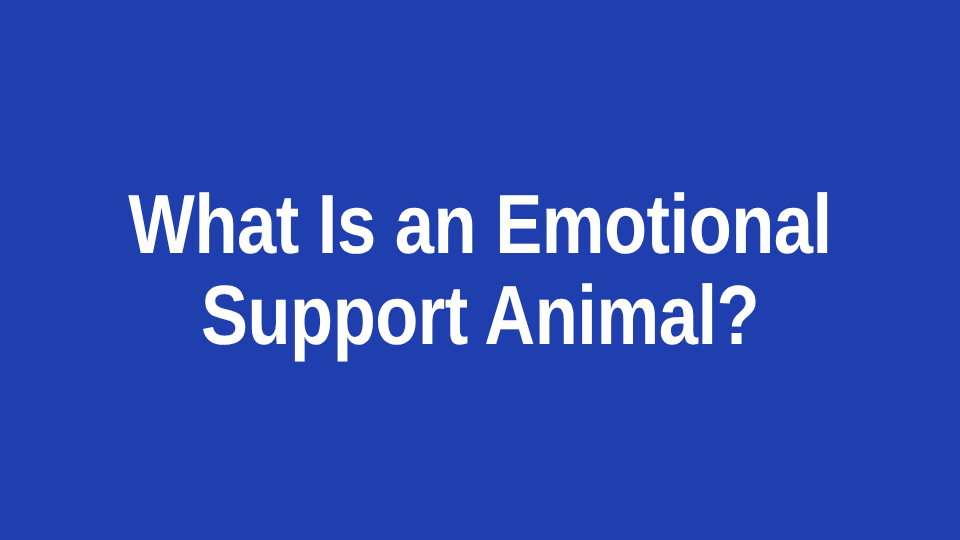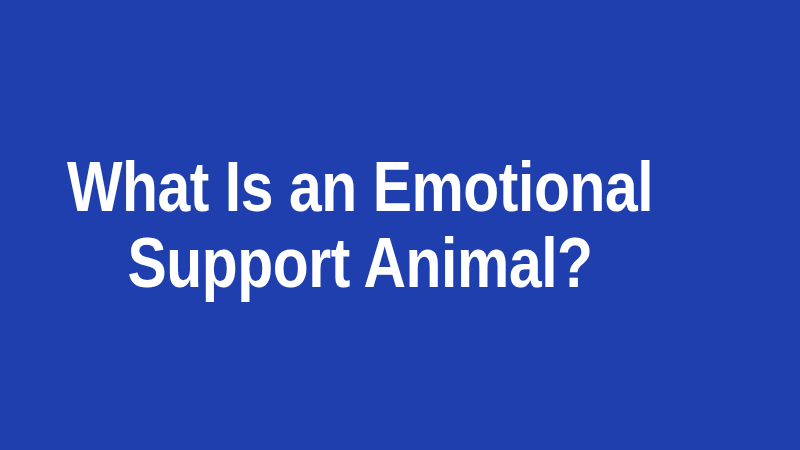--- a/index.html
+++ b/index.html
@@ -15,21 +15,21 @@
     font-family: "Liberation Sans", sans-serif;
   }
 
   #title-card {
     position: relative;
     width: 800px;
     height: 450px;
     box-sizing: border-box;
     display: flex;
     align-items: center;
-    justify-content: flex-start;
+    justify-content: center;
     background: #1F3FAF;
   }
 
   #heading-block {
     width: 720px;
     text-align: center;
     padding: 0 10px;
     box-sizing: border-box;
   }
 

